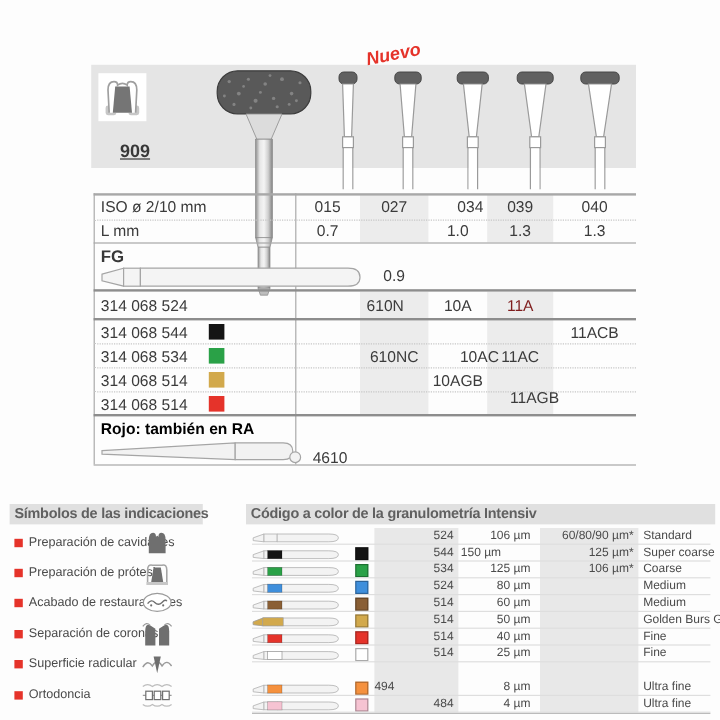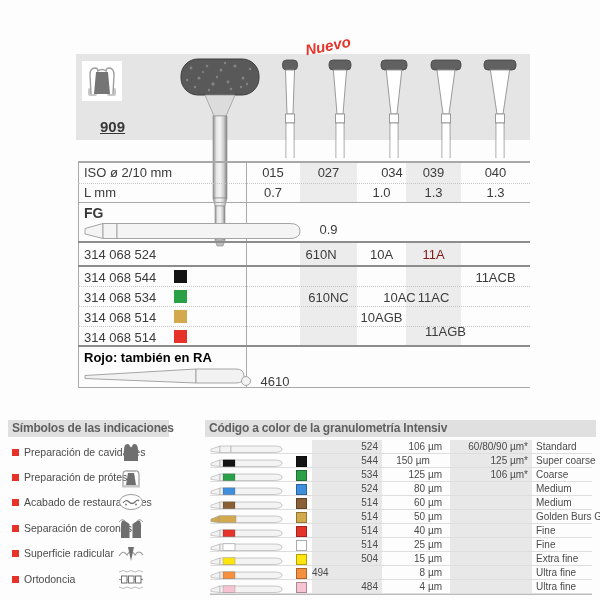--- a/index.html
+++ b/index.html
@@ -281,21 +281,21 @@
     </div>
     <div class="abs grit-row" style="left: 210px; top: 454px; width: 382px;">
       <div class="abs" style="left: 0px; top: 1px;"><svg width="84" height="12" viewBox="0 0 84 12">
         <polygon points="1,6.2 10,3 10,9.5 1,8.5" fill="#f3f3f3" stroke="#b3b3b3" stroke-width="0.7"></polygon>
         <rect x="10" y="3" width="11" height="6.5" fill="#f3f3f3" stroke="#b3b3b3" stroke-width="0.7"></rect>
         <path d="M21,3 H64 Q72,3 72,6.2 Q72,9.5 64,9.5 H21 Z" fill="#f3f3f3" stroke="#b3b3b3" stroke-width="0.7"></path>
         <rect x="13" y="2.8" width="12" height="6.8" fill="#141414" stroke="rgba(0,0,0,0.25)" stroke-width="0.6"></rect>
       </svg></div>
       <div class="abs" style="left: 86px; top: 1.5px; width: 11px; height: 11px; background: rgb(20, 20, 20); border: 1px solid rgba(0, 0, 0, 0.3); box-sizing: border-box;"></div>
       <div class="grit-cell" style="left: 102px; width: 66px; text-align: right;">544</div>
-      <div class="grit-cell" style="left: 174px; width: 58px; text-align: center;">150 µm</div>
+      <div class="grit-cell" style="left: 174px; width: 58px; text-align: left;">150 µm</div>
       <div class="grit-cell" style="left: 240px; width: 78px; text-align: right;">125 µm*</div>
       <div class="grit-cell" style="left: 326px; width: 60px;">Super coarse</div>
       <div class="grit-sep"></div>
     </div>
     <div class="abs grit-row" style="left: 210px; top: 468px; width: 382px;">
       <div class="abs" style="left: 0px; top: 1px;"><svg width="84" height="12" viewBox="0 0 84 12">
         <polygon points="1,6.2 10,3 10,9.5 1,8.5" fill="#f3f3f3" stroke="#b3b3b3" stroke-width="0.7"></polygon>
         <rect x="10" y="3" width="11" height="6.5" fill="#f3f3f3" stroke="#b3b3b3" stroke-width="0.7"></rect>
         <path d="M21,3 H64 Q72,3 72,6.2 Q72,9.5 64,9.5 H21 Z" fill="#f3f3f3" stroke="#b3b3b3" stroke-width="0.7"></path>
         <rect x="13" y="2.8" width="12" height="6.8" fill="#2aa147" stroke="rgba(0,0,0,0.25)" stroke-width="0.6"></rect>
@@ -371,34 +371,20 @@
         <path d="M21,3 H64 Q72,3 72,6.2 Q72,9.5 64,9.5 H21 Z" fill="#f3f3f3" stroke="#b3b3b3" stroke-width="0.7"></path>
         <rect x="13" y="2.8" width="12" height="6.8" fill="#ffffff" stroke="#9a9a9a" stroke-width="0.6"></rect>
       </svg></div>
       <div class="abs" style="left: 86px; top: 1.5px; width: 11px; height: 11px; background: rgb(255, 255, 255); border: 1px solid rgb(170, 170, 170); box-sizing: border-box;"></div>
       <div class="grit-cell" style="left: 102px; width: 66px; text-align: right;">514</div>
       <div class="grit-cell" style="left: 174px; width: 58px; text-align: right;">25 µm</div>
       <div class="grit-cell" style="left: 240px; width: 78px; text-align: right;"></div>
       <div class="grit-cell" style="left: 326px; width: 60px;">Fine</div>
       <div class="grit-sep"></div>
     </div>
-    <div class="abs grit-row" style="left: 210px; top: 552px; width: 382px;">
-      <div class="abs" style="left: 0px; top: 1px;"><svg width="84" height="12" viewBox="0 0 84 12">
-        <polygon points="1,6.2 10,3 10,9.5 1,8.5" fill="#f3f3f3" stroke="#b3b3b3" stroke-width="0.7"></polygon>
-        <rect x="10" y="3" width="11" height="6.5" fill="#f3f3f3" stroke="#b3b3b3" stroke-width="0.7"></rect>
-        <path d="M21,3 H64 Q72,3 72,6.2 Q72,9.5 64,9.5 H21 Z" fill="#f3f3f3" stroke="#b3b3b3" stroke-width="0.7"></path>
-        <rect x="13" y="2.8" width="12" height="6.8" fill="#ffe50f" stroke="rgba(0,0,0,0.25)" stroke-width="0.6"></rect>
-      </svg></div>
-      <div class="abs" style="left: 86px; top: 1.5px; width: 11px; height: 11px; background: rgb(255, 229, 15); border: 1px solid rgba(0, 0, 0, 0.3); box-sizing: border-box;"></div>
-      <div class="grit-cell" style="left: 102px; width: 66px; text-align: right;">504</div>
-      <div class="grit-cell" style="left: 174px; width: 58px; text-align: right;">15 µm</div>
-      <div class="grit-cell" style="left: 240px; width: 78px; text-align: right;"></div>
-      <div class="grit-cell" style="left: 326px; width: 60px;">Extra fine</div>
-      <div class="grit-sep"></div>
-    </div>
     <div class="abs grit-row" style="left: 210px; top: 566px; width: 382px;">
       <div class="abs" style="left: 0px; top: 1px;"><svg width="84" height="12" viewBox="0 0 84 12">
         <polygon points="1,6.2 10,3 10,9.5 1,8.5" fill="#f3f3f3" stroke="#b3b3b3" stroke-width="0.7"></polygon>
         <rect x="10" y="3" width="11" height="6.5" fill="#f3f3f3" stroke="#b3b3b3" stroke-width="0.7"></rect>
         <path d="M21,3 H64 Q72,3 72,6.2 Q72,9.5 64,9.5 H21 Z" fill="#f3f3f3" stroke="#b3b3b3" stroke-width="0.7"></path>
         <rect x="13" y="2.8" width="12" height="6.8" fill="#f5913e" stroke="rgba(0,0,0,0.25)" stroke-width="0.6"></rect>
       </svg></div>
       <div class="abs" style="left: 86px; top: 1.5px; width: 11px; height: 11px; background: rgb(245, 145, 62); border: 1px solid rgba(0, 0, 0, 0.3); box-sizing: border-box;"></div>
       <div class="grit-cell" style="left: 102px; width: 66px; text-align: left;">494</div>
       <div class="grit-cell" style="left: 174px; width: 58px; text-align: right;">8 µm</div>

